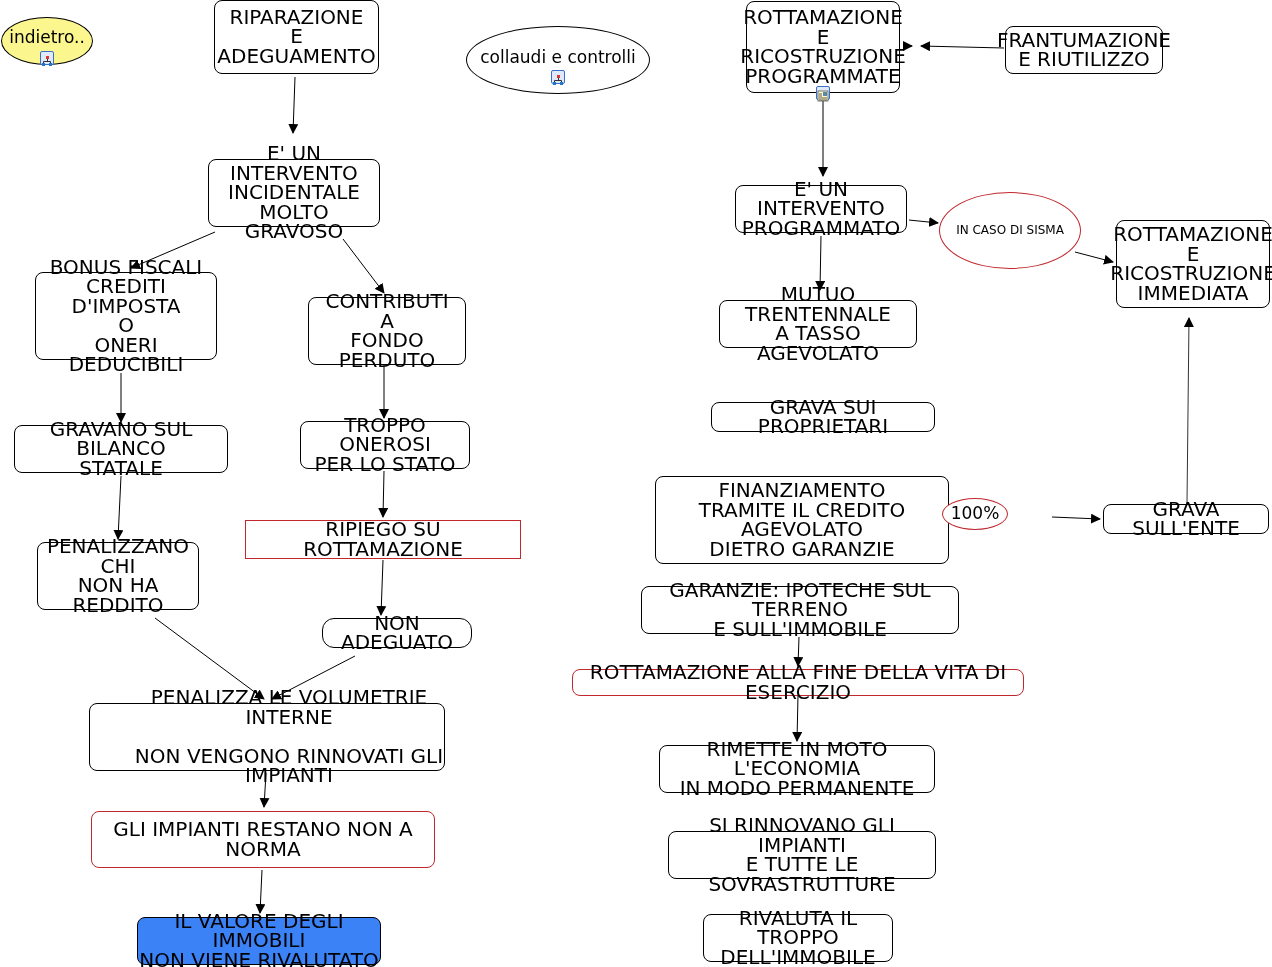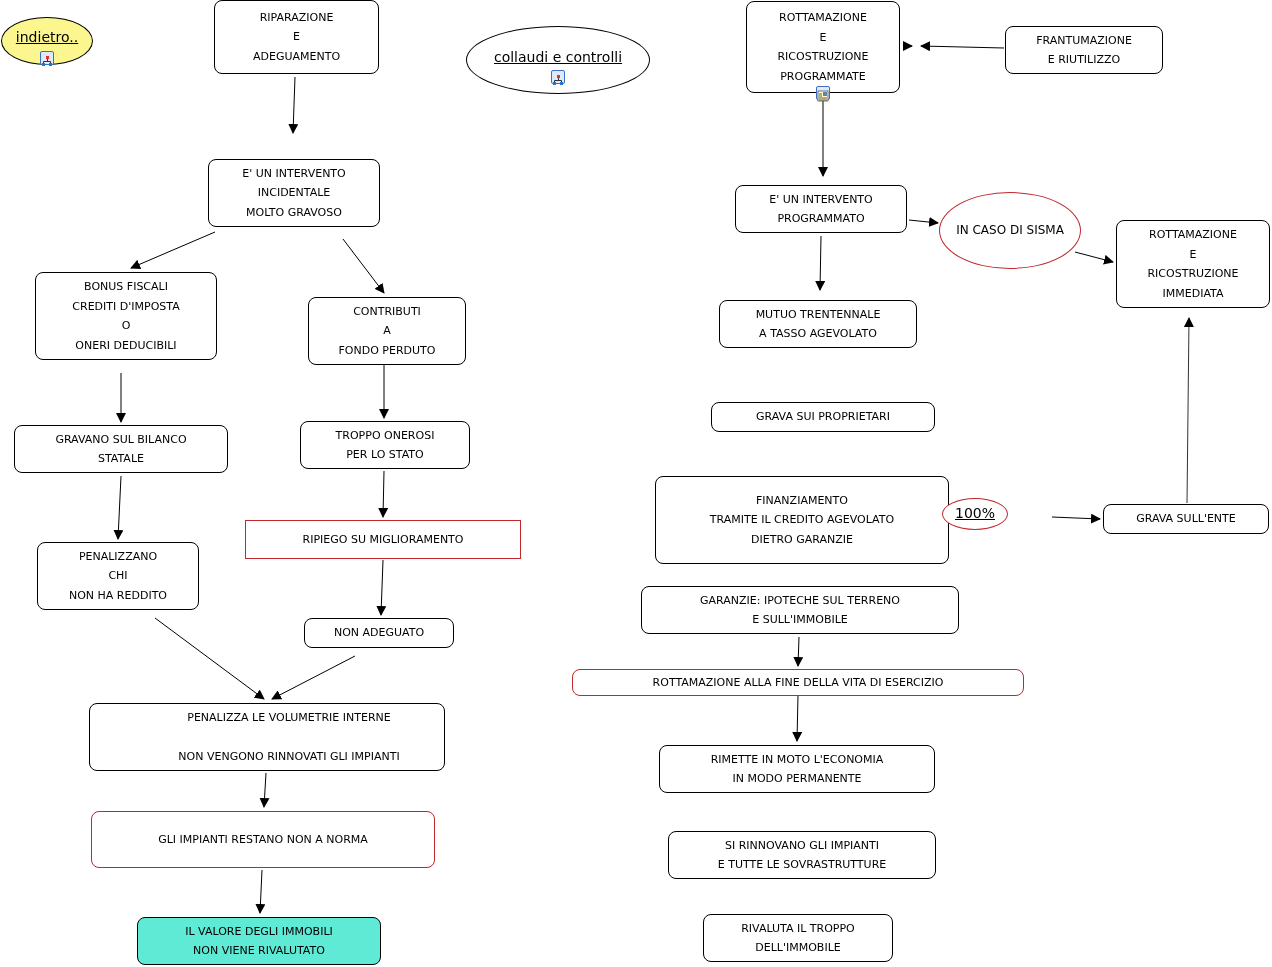--- a/index.html
+++ b/index.html
@@ -1,28 +1,28 @@
 <!DOCTYPE html>
 <html><head>
 <meta charset="utf-8">
 <style>
   html, body { margin:0; padding:0; background:#ffffff; }
   body { width:1272px; height:967px; position:relative; overflow:hidden;
          font-family:"DejaVu Sans","Liberation Sans",sans-serif; color:#000; }
   .node { position:absolute; box-sizing:border-box; border:1px solid #000;
           border-radius:8px; background:#fff; display:flex; align-items:center;
           justify-content:center; text-align:center; white-space:pre-line;
-          font-size:11px; line-height:19.5px; cursor:pointer; }
+          font-size:20px; line-height:19.5px; cursor:pointer; }
   .node.red { border-color:#c0282d; }
   .node.sharp { border-radius:0; }
-  .node.tinted { background:#5eead4; }
+  .node.tinted { background:#3b82f6; }
   .ellipse { border-radius:50%; }
   .ellipse.yellow { background:#fbf68e; }
   .small { font-size:12px; }
-  .big { font-size:14px;text-decoration:underline; }
+  .big { font-size:17px; }
   .nodeicon { position:absolute; width:14px; height:14px; box-sizing:border-box;
               border:1px solid #3a6ec9; border-radius:2px; background:#dfe9fa; }
   svg#links { position:absolute; left:0; top:0; }
 </style>
 </head>
 <body>
 
 <svg id="links" width="1272" height="967">
   <defs>
     <marker id="ah" markerWidth="10" markerHeight="10" refX="9" refY="5" orient="auto" markerUnits="userSpaceOnUse">
@@ -175,35 +175,35 @@
 
 <div class="node ellipse red big" style="left:942px;top:498px;width:66px;height:32px;">
   <span>100%</span>
 </div>
 
 <div class="node" style="left:1103px;top:504px;width:166px;height:30px;">
   <span>GRAVA SULL'ENTE</span>
 </div>
 
 <div class="node red sharp" style="left:245px;top:520px;width:276px;height:39px;">
-  <span>RIPIEGO SU MIGLIORAMENTO</span>
+  <span>RIPIEGO SU ROTTAMAZIONE</span>
 </div>
 
 <div class="node" style="left:37px;top:542px;width:162px;height:68px;">
   <span>PENALIZZANO
 CHI
 NON HA REDDITO</span>
 </div>
 
 <div class="node" style="left:641px;top:586px;width:318px;height:48px;">
   <span>GARANZIE: IPOTECHE SUL TERRENO
 E SULL'IMMOBILE</span>
 </div>
 
-<div class="node" style="left:304px;top:618px;width:150px;height:30px;">
+<div class="node" style="left:322px;top:618px;width:150px;height:30px;border-radius:12px;">
   <span>NON ADEGUATO</span>
 </div>
 
 <div class="node red" style="left:572px;top:669px;width:452px;height:27px;">
   <span>ROTTAMAZIONE ALLA FINE DELLA VITA DI ESERCIZIO</span>
 </div>
 
 <div class="node" style="left:89px;top:703px;width:356px;height:68px;padding-left:44px;">
   <span>PENALIZZA LE VOLUMETRIE INTERNE
 

